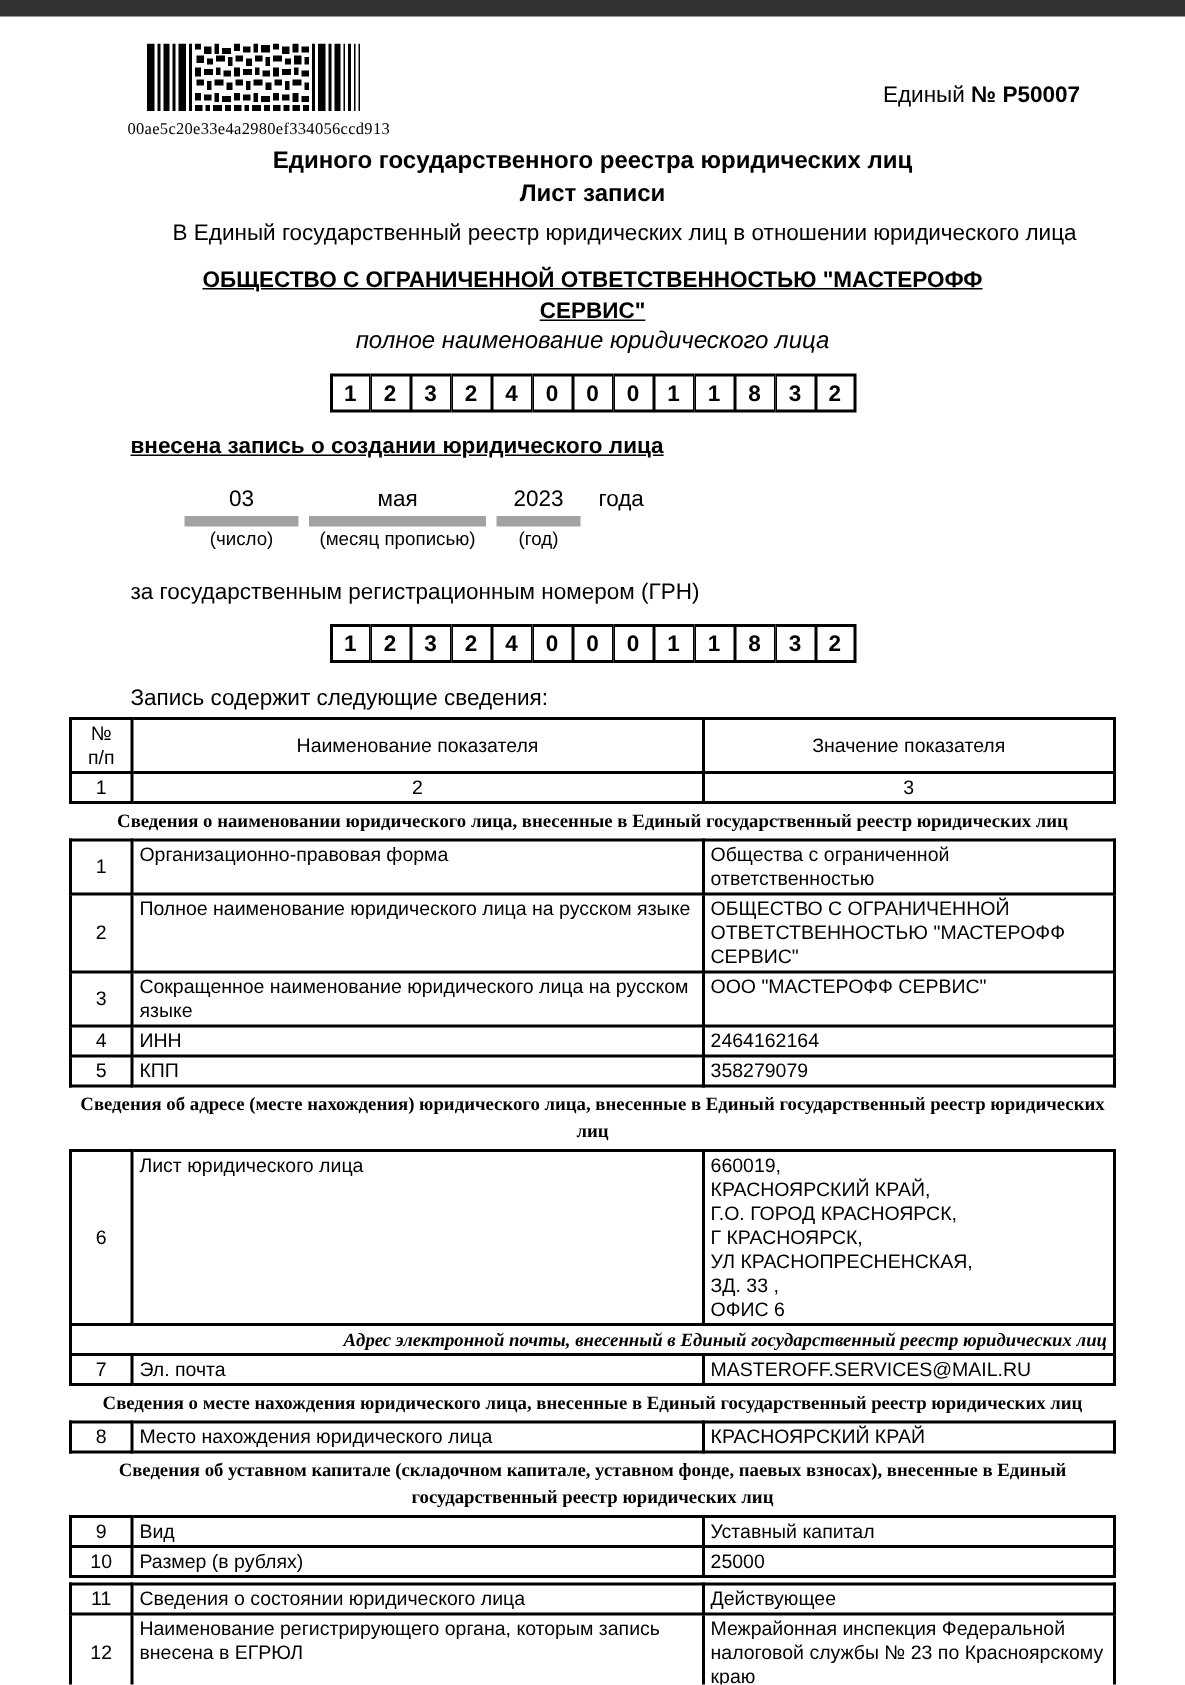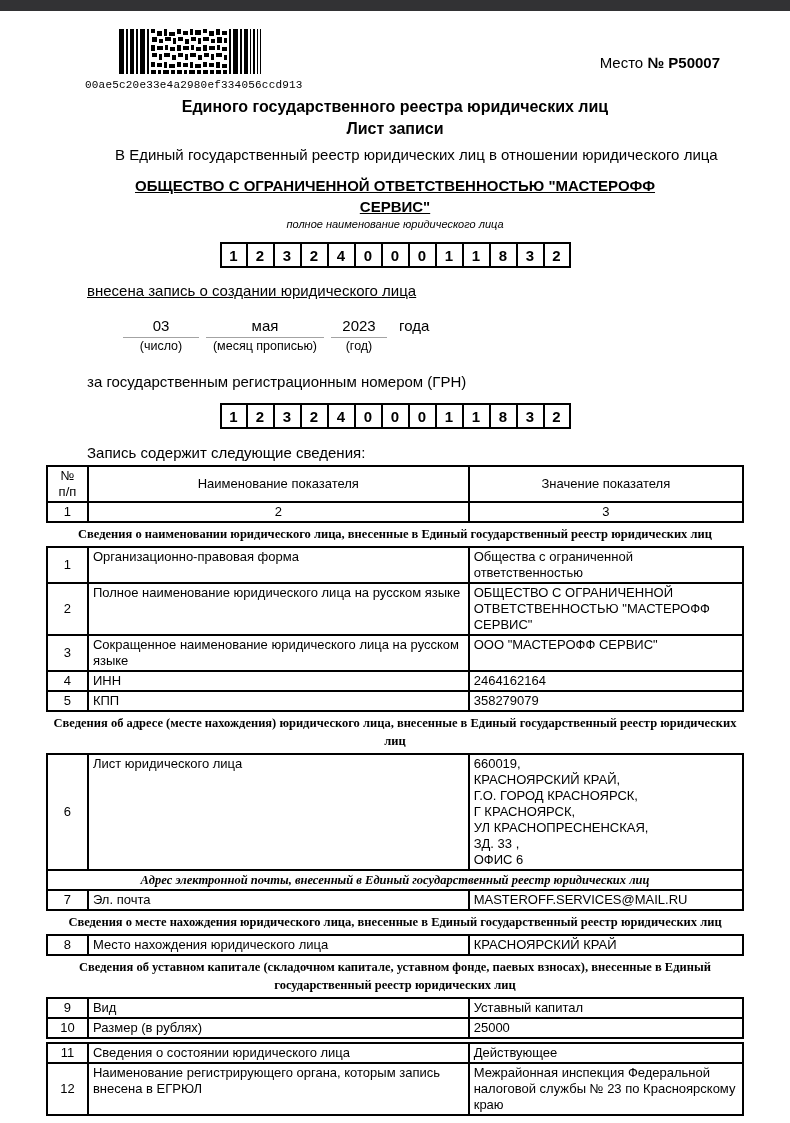--- a/index.html
+++ b/index.html
@@ -8,67 +8,67 @@
     width:790px; height:1123px; overflow:hidden;
     font-family:"Liberation Sans", sans-serif; color:#000;
     position:relative;
   }
   .topbar { height:11px; background:#323234; width:100%; }
   .page { padding:18px 46px 0 46px; }
 
   
   .hdr-row { display:flex; justify-content:space-between; align-items:flex-end; margin-left:39px; margin-right:24px; }
   .barcode-wrap { text-align:center; }
-  .barcode-num { font-family:Liberation Mono, monospace; font-size:11px; letter-spacing:0.2px; margin-top:1px; }
+  .barcode-num { font-family:Liberation Serif, serif; font-size:11px; letter-spacing:0.2px; margin-top:1px; }
   .form-no { font-size:15px; margin-bottom:20px; }
   .form-no b { font-weight:bold; }
 
   .title { text-align:center; font-weight:bold; font-size:16px; line-height:22px; margin-top:5px; }
   .intro { font-size:15px; line-height:21px; margin-top:4px; text-indent:28px; padding:0 14px 0 41px; }
 
   .company { text-align:center; font-weight:bold; font-size:15px; line-height:21px;
              text-decoration:underline; margin:10px auto 0 auto; max-width:545px; }
-  .caption { text-align:center; font-style:italic; font-size:11px; margin-top:1px; }
+  .caption { text-align:center; font-style:italic; font-size:16px; margin-top:1px; }
 
   .lbl { font-size:15px; line-height:19px; margin-left:41px; }
   .lbl-ogrn { margin-top:5px; }
   .lbl-grn  { margin-top:18px; }
-  .bold-ul { font-weight:normal; text-decoration:underline; }
+  .bold-ul { font-weight:bold; text-decoration:underline; }
   .statement { margin-top:13px; }
   .rec-intro { margin-top:14px; }
 
   .digit-row { display:flex; justify-content:center; margin-top:12px; }
   .digit-box { width:27px; height:26px; border:2px solid #000; border-left-width:1px; border-right-width:1px;
                display:flex; align-items:center; justify-content:center;
                font-weight:bold; font-size:15px; }
   .digit-box:first-child { border-left-width:2px; }
   .digit-box:last-child  { border-right-width:2px; }
 
   .date-row { display:flex; margin-left:77px; margin-top:16px; font-size:15px; align-items:flex-start; }
   .date-cell { text-align:center; }
-  .date-val { display:block; padding-bottom:2px; border-bottom:1px solid #a3a3a3; line-height:19px; }
+  .date-val { display:block; padding-bottom:2px; border-bottom:7px solid #a3a3a3; line-height:19px; }
   .date-sub { display:block; font-size:12.5px; line-height:15px; padding-top:1px; }
   .dc-day { width:76px; }
   .dc-month { width:118px; margin-left:7px; }
   .dc-year { width:56px; margin-left:7px; }
   .date-suffix { margin-left:12px; line-height:19px; }
 
   table { border-collapse:collapse; table-layout:fixed; width:698px; margin:3px auto 0 auto; }
   td { border:2px solid #000; font-size:13px; line-height:16px; padding:1px 4px; vertical-align:top; }
   td.c { text-align:center; vertical-align:middle; }
   .col-num { width:40px; }
   .col-name { width:372px; }
   .col-val { width:268px; }
   .thead td { text-align:center; vertical-align:middle; white-space:pre-line; }
   .pre { white-space:pre-line; }
 
   .sec-title { font-family:"Liberation Serif", serif; font-weight:bold; font-size:12.5px; line-height:18px;
                text-align:center; margin:2px auto 1px auto; width:698px; }
   .subhead td { font-family:"Liberation Serif", serif; font-weight:bold; font-style:italic;
-                font-size:12.5px; text-align:center; }
+                font-size:12.5px; text-align:right; }
 </style>
 </head>
 <body>
 
 <div class="topbar"></div>
 
 <div class="page">
 
   <div class="hdr-row">
     <div class="barcode-wrap">
@@ -157,21 +157,21 @@
           <rect x="114" y="0" width="5" height="45" fill="#000"></rect>
         <rect x="121" y="0" width="2" height="45" fill="#000"></rect>
           <rect x="125" y="0" width="4" height="45" fill="#000"></rect>
         <rect x="131" y="0" width="1" height="45" fill="#000"></rect>
           <rect x="134" y="0" width="2" height="45" fill="#000"></rect>
         <rect x="138" y="0" width="1" height="45" fill="#000"></rect>
           <rect x="141" y="0" width="1" height="45" fill="#000"></rect>
       </svg>
       <div class="barcode-num">00ae5c20e33e4a2980ef334056ccd913</div>
     </div>
-    <div class="form-no"><span>Место</span> <b>№ Р50007</b></div>
+    <div class="form-no"><span>Единый</span> <b>№ Р50007</b></div>
   </div>
 
   <div class="title">
     <div>Единого государственного реестра юридических лиц</div>
     <div>Лист записи</div>
   </div>
 
   <div class="intro">В Единый государственный реестр юридических лиц в отношении юридического лица</div>
 
   <div class="company">ОБЩЕСТВО С ОГРАНИЧЕННОЙ ОТВЕТСТВЕННОСТЬЮ "МАСТЕРОФФ СЕРВИС"</div>

